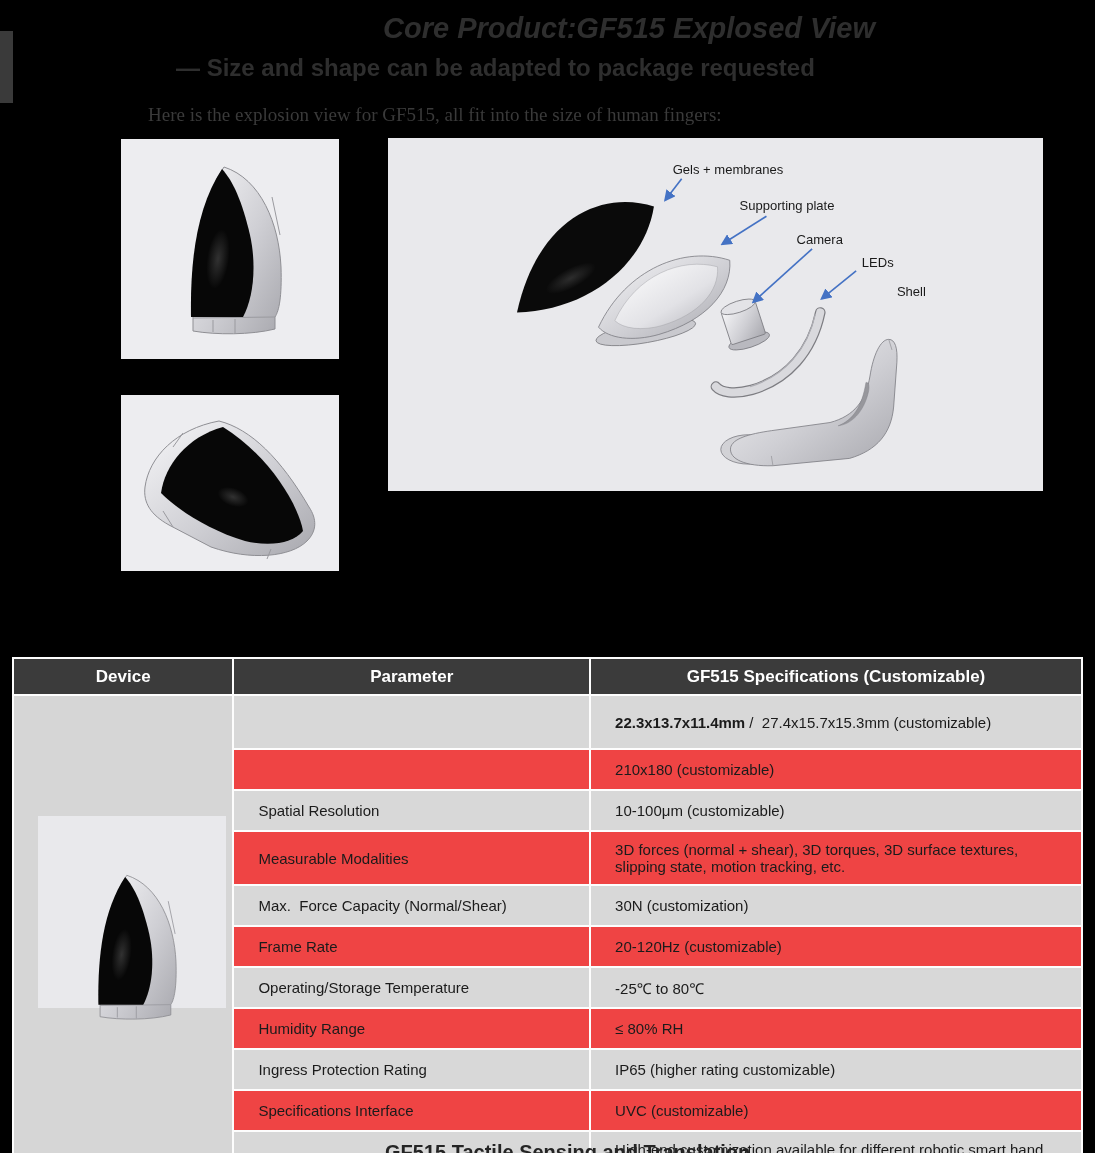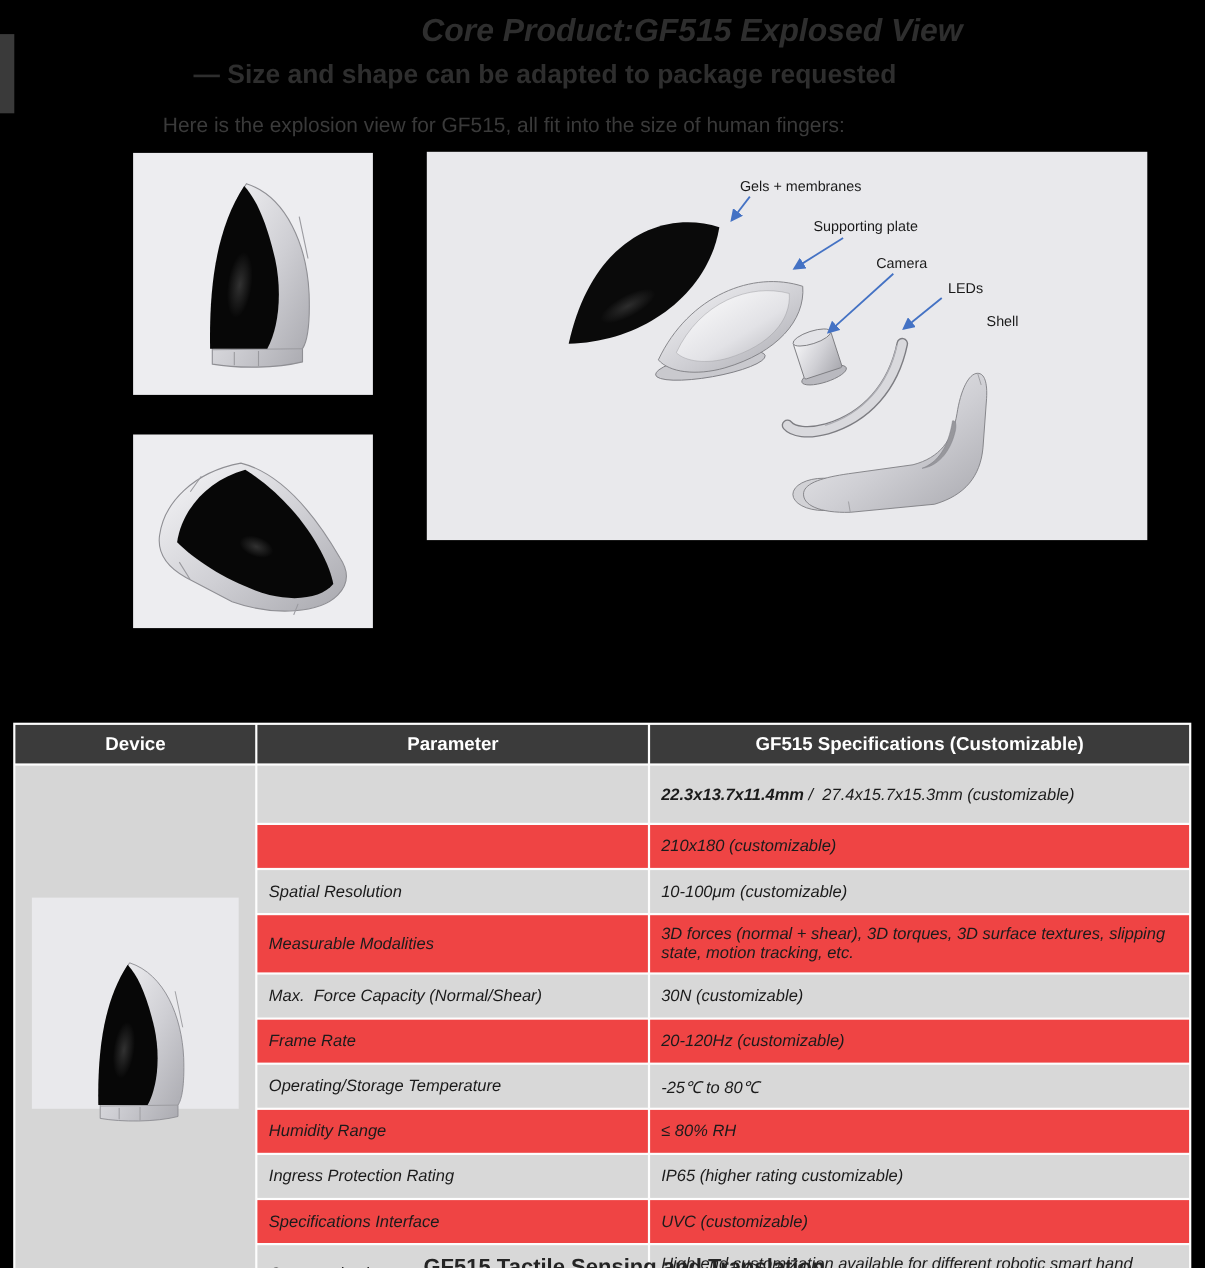--- a/index.html
+++ b/index.html
@@ -6,34 +6,34 @@
   body{
     width:1095px;height:1153px;position:relative;overflow:hidden;
     background:#000;font-family:"Liberation Sans",sans-serif;
   }
   .abs{position:absolute;}
 
   
   .accent-bar{left:0;top:31px;width:13px;height:72px;background:#3a3a3a;}
   .slide-title{left:383px;top:12px;font-size:29px;font-weight:bold;color:#2e2e2e;white-space:nowrap;font-style:italic;}
   .slide-subtitle{left:176px;top:54px;font-size:24px;font-weight:bold;color:#2e2e2e;white-space:nowrap;}
-  .slide-intro{left:148px;top:104px;font-size:19px;color:#3a3a3a;white-space:nowrap;}
+  .slide-intro{left:148px;top:104px;font-size:19px;color:#3a3a3a;white-space:nowrap;font-family:Liberation Serif, serif;}
 
   
   .img-box{background:#ededf0;}
   .img1{left:121px;top:139px;width:218px;height:220px;}
   .img2{left:121px;top:395px;width:218px;height:176px;}
   .explode-panel{left:388px;top:138px;width:655px;height:353px;background:#e9e9ec;}
   .img-box svg,.explode-panel svg{display:block;width:100%;height:100%;}
 
   
   .spec-table-wrap{left:12px;top:657px;width:1071px;}
   table.spec{border-collapse:separate;border-spacing:2px;background:#fdfdfd;width:1071px;table-layout:fixed;}
   table.spec th{background:#3b3b3b;color:#fff;font-size:17px;font-weight:bold;height:35px;text-align:center;padding:0 20px;}
-  table.spec td{font-size:15px;color:#1b1b1b;padding:2px 10px;vertical-align:middle;white-space:pre-wrap;font-style:italic;}
+  table.spec td{font-size:15px;color:#1b1b1b;padding:2px 24px;vertical-align:middle;white-space:pre-wrap;}
   td.device-cell{background:#d6d6d6;text-align:center;vertical-align:middle;padding:0;}
   .device-img-box{width:188px;height:192px;background:#e9e9ec;margin:0 auto;position:relative;top:-28px;}
   .device-img-box svg{display:block;width:100%;height:100%;}
   tr.odd td.c{background:#d8d8d8;}
   tr.even td.c{background:#ef4444;}
   .h-tall td.c{height:48px;}
   .h-norm td.c{height:35px;}
   .bold-seg{font-weight:bold;}
 
   
@@ -179,21 +179,21 @@
     <tr class="odd h-norm">
       <td class="c">Spatial Resolution</td>
       <td class="c">10-100μm (customizable)</td>
     </tr>
     <tr class="even h-tall">
       <td class="c">Measurable Modalities</td>
       <td class="c">3D forces (normal + shear), 3D torques, 3D surface textures, slipping state, motion tracking, etc.</td>
     </tr>
     <tr class="odd h-norm">
       <td class="c">Max.  Force Capacity (Normal/Shear)</td>
-      <td class="c">30N (customizable)</td>
+      <td class="c">30N (customization)</td>
     </tr>
     <tr class="even h-norm">
       <td class="c">Frame Rate</td>
       <td class="c">20-120Hz (customizable)</td>
     </tr>
     <tr class="odd h-norm">
       <td class="c">Operating/Storage Temperature</td>
       <td class="c">-25℃ to 80℃</td>
     </tr>
     <tr class="even h-norm">

